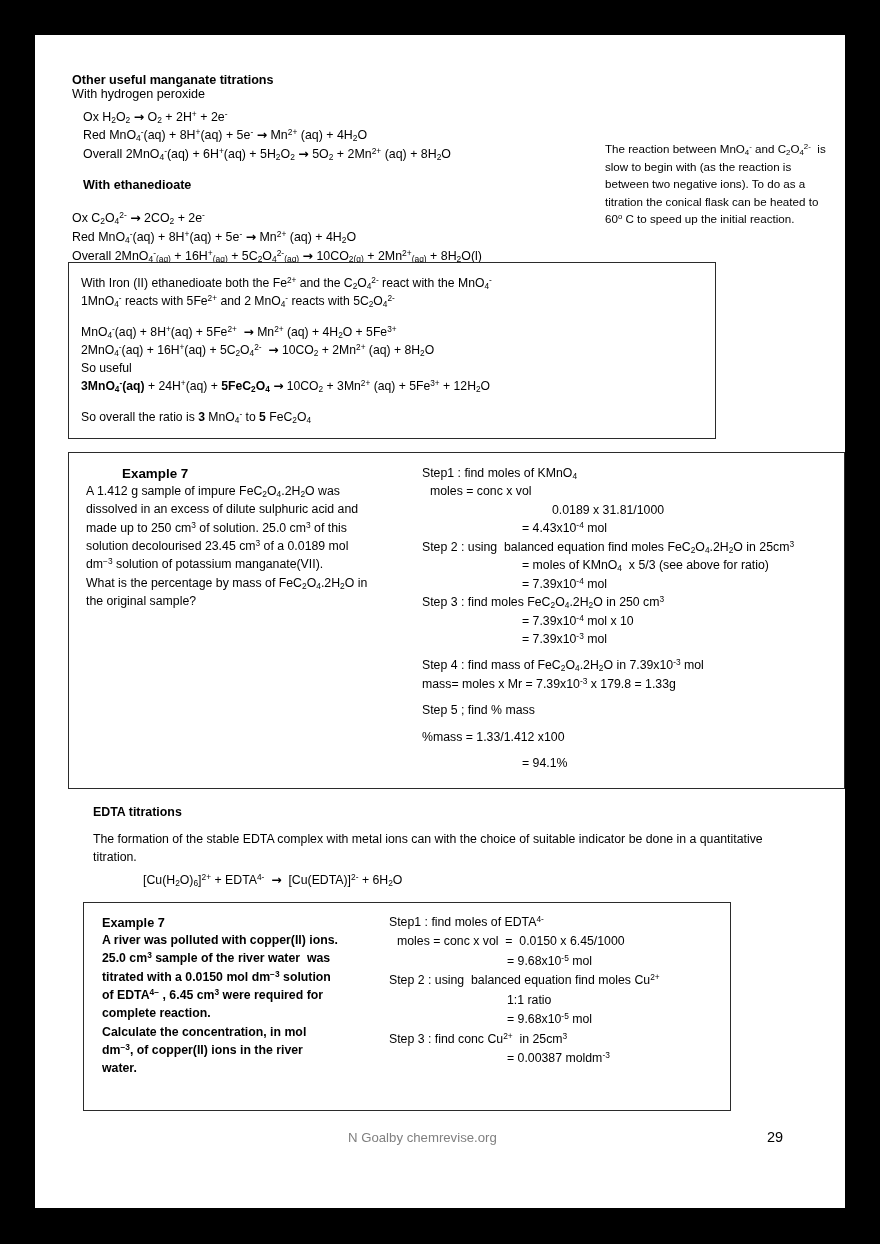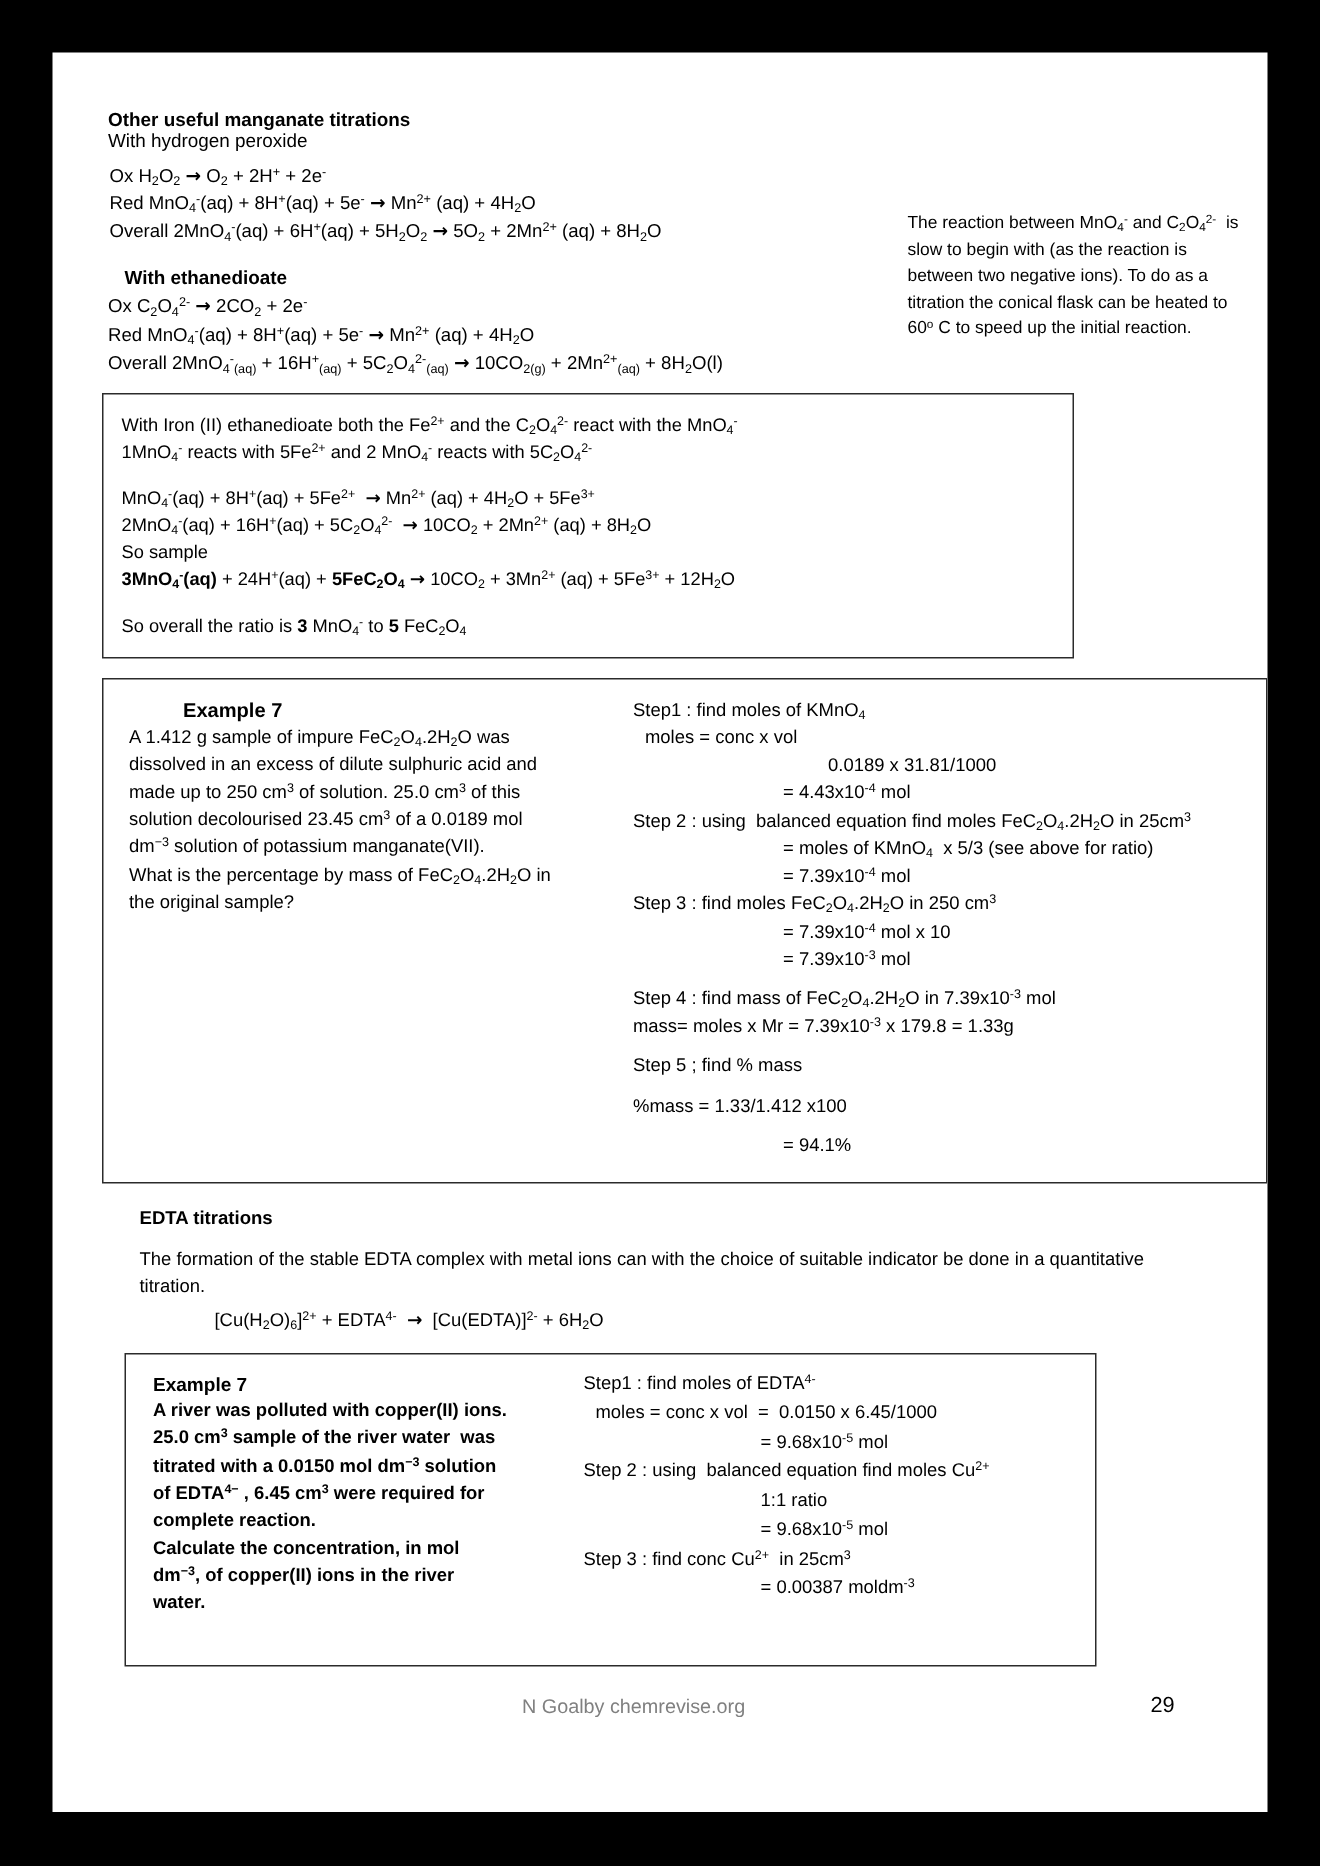--- a/index.html
+++ b/index.html
@@ -26,25 +26,25 @@
   sup { font-size: 0.68em; vertical-align: 0.45em; line-height: 0; }
   .arrow { font-family: "DejaVu Sans", sans-serif; font-weight: bold; }
 
   
   .h-bold { font-weight: bold; }
 
   
   #sec-manganate { left: 37px; top: 38px; }
   #sec-manganate .title { font-size: 12.6px; font-weight: bold; }
   #sec-manganate .subtitle { font-size: 12.6px; }
-  .eqblock { margin-top: 7px; margin-left: 1px; }
+  .eqblock { margin-top: 7px; margin-left: 11px; }
   .eqblock .eq { font-size: 12.4px; line-height: 1.48; white-space: nowrap; }
 
   #eth-title { left: 48px; top: 143px; font-size: 12.6px; font-weight: bold; text-align: right; }
-  #eth-eqs { left: 37px; top: 160px; }
+  #eth-eqs { left: 37px; top: 174px; }
   #eth-eqs .eq { font-size: 12.4px; line-height: 1.53; white-space: nowrap; }
 
   
   #side-note {
     left: 570px; top: 105px; width: 228px;
     font-size: 11.6px; line-height: 1.52; color: #000;
   }
 
   
   .box { border: 1.3px solid #2b2b2b; box-sizing: border-box; background: #fff; }
@@ -110,21 +110,21 @@
     The reaction between MnO<sub>4</sub><sup>-</sup> and C<sub>2</sub>O<sub>4</sub><sup>2-</sup>&nbsp; is slow to begin with (as the reaction is between two negative ions). To do as a titration the conical flask can be heated to 60<sup>o</sup> C to speed up the initial reaction.
   </div>
 
   <div class="abs box" id="box-iron">
     <div class="inner">
       <div class="ln">With Iron (II) ethanedioate both the Fe<sup>2+</sup> and the C<sub>2</sub>O<sub>4</sub><sup>2-</sup> react with the MnO<sub>4</sub><sup>-</sup></div>
       <div class="ln">1MnO<sub>4</sub><sup>-</sup> reacts with 5Fe<sup>2+</sup> and 2 MnO<sub>4</sub><sup>-</sup> reacts with 5C<sub>2</sub>O<sub>4</sub><sup>2-</sup></div>
       <div class="gap"></div>
       <div class="ln">MnO<sub>4</sub><sup>-</sup>(aq) + 8H<sup>+</sup>(aq) + 5Fe<sup>2+</sup>&nbsp; <span class="arrow">→</span> Mn<sup>2+</sup> (aq) + 4H<sub>2</sub>O + 5Fe<sup>3+</sup></div>
       <div class="ln">2MnO<sub>4</sub><sup>-</sup>(aq) + 16H<sup>+</sup>(aq) + 5C<sub>2</sub>O<sub>4</sub><sup>2-</sup>&nbsp; <span class="arrow">→</span> 10CO<sub>2</sub> + 2Mn<sup>2+</sup> (aq) + 8H<sub>2</sub>O</div>
-      <div class="ln">So sample</div>
+      <div class="ln">So useful</div>
       <div class="ln"><span class="h-bold">3MnO<sub>4</sub><sup>-</sup>(aq)</span> + 24H<sup>+</sup>(aq) + <span class="h-bold">5FeC<sub>2</sub>O<sub>4</sub></span> <span class="arrow">→</span> 10CO<sub>2</sub> + 3Mn<sup>2+</sup> (aq) + 5Fe<sup>3+</sup> + 12H<sub>2</sub>O</div>
       <div class="gap"></div>
       <div class="ln">So overall the ratio is <span class="h-bold">3</span> MnO<sub>4</sub><sup>-</sup> to <span class="h-bold">5</span> FeC<sub>2</sub>O<sub>4</sub></div>
     </div>
   </div>
 
   <div class="abs box" id="box-ex7">
     <div class="col-l">
       <div class="hd">Example 7</div>
       <div class="bd">A 1.412 g sample of impure FeC<sub>2</sub>O<sub>4</sub>.2H<sub>2</sub>O was dissolved in an excess of dilute sulphuric acid and made up to 250 cm<sup>3</sup> of solution. 25.0 cm<sup>3</sup> of this solution decolourised 23.45 cm<sup>3</sup> of a 0.0189 mol dm<sup>−3</sup> solution of potassium manganate(VII).</div>

